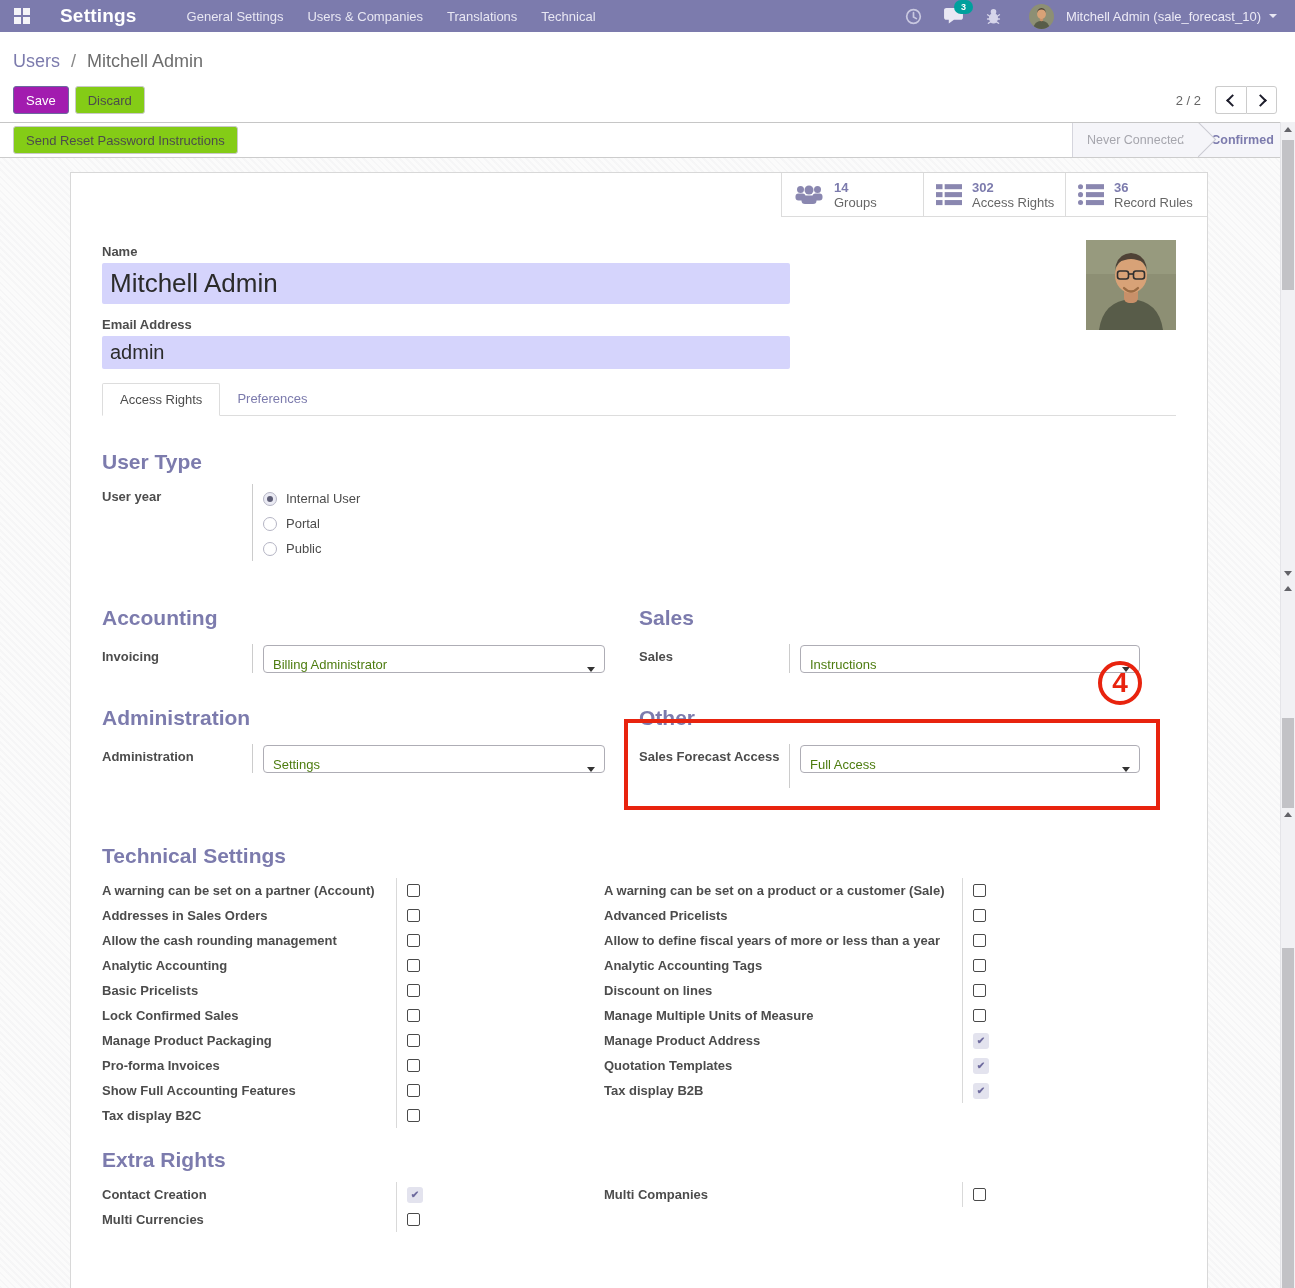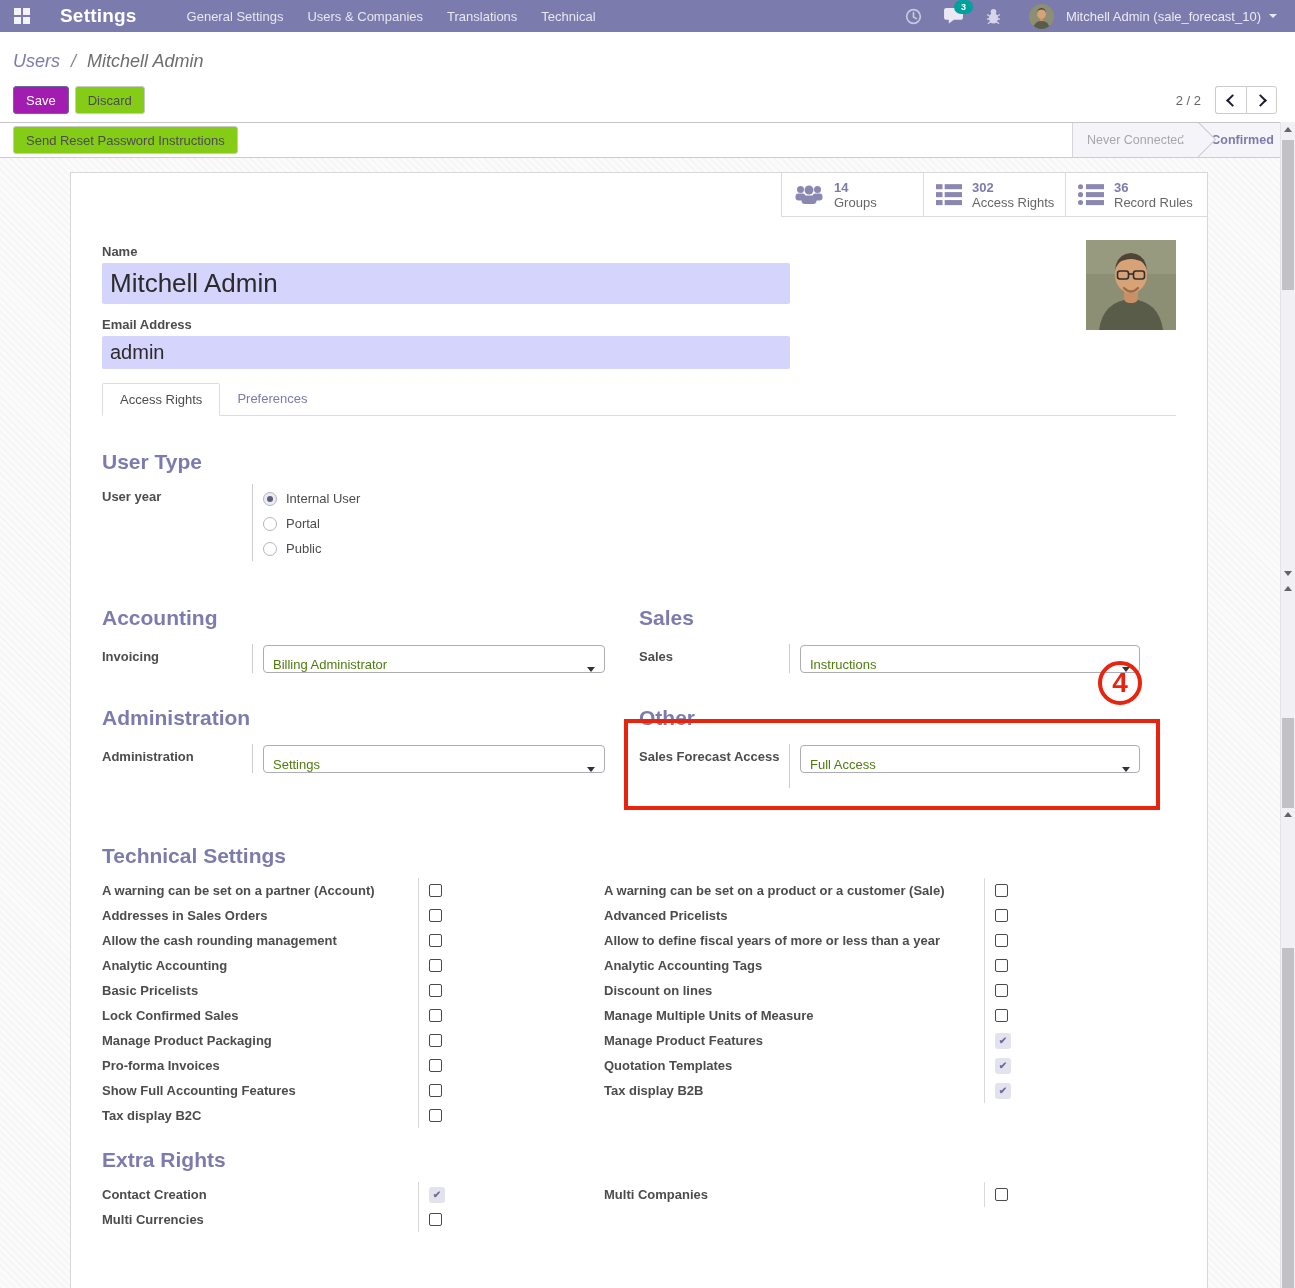--- a/index.html
+++ b/index.html
@@ -15,21 +15,21 @@
   .nav-spacer{flex:1;}
   .systray{display:flex;align-items:center;gap:4px;}
   .systray-icon{position:relative;padding:4px 9px;cursor:pointer;display:inline-flex;align-items:center;}
   .badge{position:absolute;top:-4px;right:-1px;background:#00a09d;color:#fff;font-size:9px;font-weight:bold;border-radius:8px;min-width:15px;height:14px;line-height:14px;text-align:center;padding:0 2px;}
   .nav-avatar{width:25px;height:25px;border-radius:50%;overflow:hidden;margin:0 8px 0 14px;display:inline-flex;cursor:pointer;flex:none;}
   .nav-user{color:#eceaf6;font-size:13px;display:inline-flex;align-items:center;gap:8px;cursor:pointer;white-space:nowrap;padding-right:6px;}
   .caret{width:0;height:0;border-left:4px solid transparent;border-right:4px solid transparent;border-top:4px solid #e8e7f3;display:inline-block;}
 
   
   .cp{padding:18px 16px 0 13px;background:#fff;}
-  .breadcrumb{font-size:18px;line-height:22px;font-style:italic;}
+  .breadcrumb{font-size:18px;line-height:22px;}
   .bc-link{color:#7c7bad;cursor:pointer;}
   .bc-sep{color:#888;margin:0 6px;}
   .bc-current{color:#6d6d6d;}
   .cp-row{display:flex;align-items:center;margin-top:14px;height:28px;margin-bottom:8px;}
   .btn{font-family:inherit;font-size:13px;height:28px;padding:0 12px;border:1px solid #c9c9c9;border-radius:3px;background:#84cc16;color:#4c4c4c;cursor:pointer;}
   .btn-primary{background:#a21caf;border-color:#6b6a9e;color:#fff;margin-right:6px;}
   .cp-right{margin-left:auto;display:flex;align-items:center;gap:14px;padding-right:2px;}
   .pager-text{color:#666;}
   .pager-btns{display:flex;}
   .pager-btn{width:31px;height:28px;background:#fff;border:1px solid #ccc;cursor:pointer;display:flex;align-items:center;justify-content:center;padding:0;}
@@ -87,21 +87,21 @@
   .cols{display:flex;}
   .col-left{width:537px;flex:none;padding-right:34px;box-sizing:border-box;}
   .col-right{flex:1;padding-right:36px;}
   .oselect{flex:1;height:26px;border:1px solid #aeadb5;border-radius:4px;background:#fff;display:flex;align-items:flex-end;padding:0 9px;color:#4d7c0f;cursor:pointer;margin-top:1px;position:relative;}
   .oselect span:first-child{flex:1;white-space:nowrap;overflow:hidden;}
   .scaret{width:0;height:0;border-left:4px solid transparent;border-right:4px solid transparent;border-top:5px solid #333;flex:none;}
 
   .cbgrid{display:flex;}
   .cbcol1{width:502px;flex:none;}
   .cbcol2{flex:1;}
-  .cbrow{display:flex;align-items:center;height:25px;gap:22px;}
+  .cbrow{display:flex;align-items:center;height:25px;}
   .cblabel{font-weight:bold;color:#4c4c4c;flex:none;line-height:15px;}
   .cbcol1 .cblabel{width:294px;}
   .cbcol2 .cblabel{width:358px;}
   .cbcell{flex:1;align-self:stretch;border-left:1px solid #d9d9d9;padding-left:10px;display:flex;align-items:center;}
   .cb{width:13px;height:13px;border:1px solid #4a4a4a;background:#fff;border-radius:2px;box-sizing:border-box;cursor:pointer;display:flex;align-items:center;justify-content:center;}
   .cb.checked{width:16px;height:16px;border:none;background:#e3e3ee;border-radius:3px;color:#6e6b9e;font-size:10px;font-weight:bold;}
 
   
   .vscroll{position:absolute;right:0;top:122px;bottom:0;width:15px;background:#f1f1f4;border-left:1px solid #e4e4e8;box-sizing:border-box;}
   .vthumb{position:absolute;left:1px;right:1px;background:#c2c2c6;}
@@ -458,21 +458,21 @@
                   <span class="cb"></span>
                 </div>
               </div>
               <div class="cbrow">
                 <div class="cblabel">Manage Multiple Units of Measure</div>
                 <div class="cbcell">
                   <span class="cb"></span>
                 </div>
               </div>
               <div class="cbrow">
-                <div class="cblabel">Manage Product Features</div>
+                <div class="cblabel">Manage Product Address</div>
                 <div class="cbcell">
                   <span class="cb checked">✔</span>
                 </div>
               </div>
               <div class="cbrow">
                 <div class="cblabel">Quotation Templates</div>
                 <div class="cbcell">
                   <span class="cb checked">✔</span>
                 </div>
               </div>

